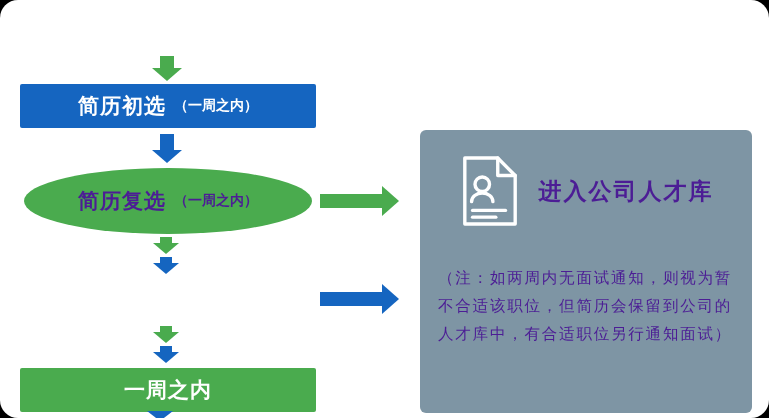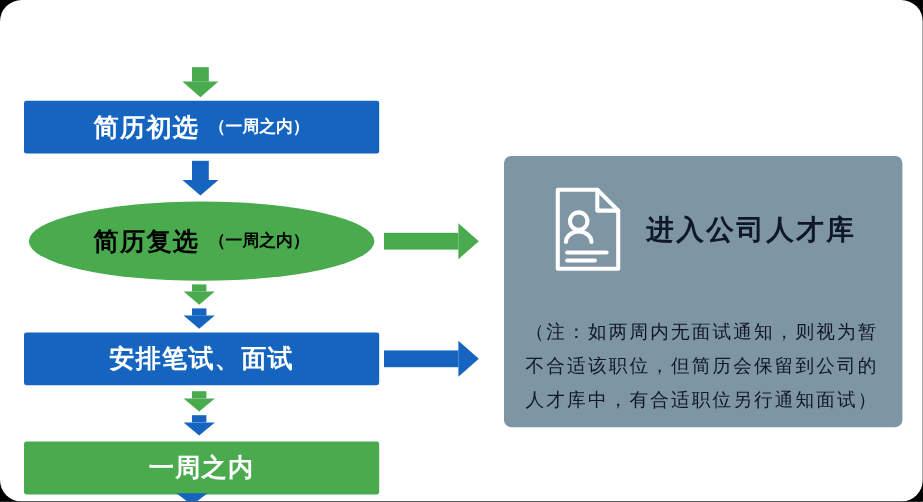--- a/index.html
+++ b/index.html
@@ -21,21 +21,21 @@
     color:#fff;font-weight:bold;border-radius:2px;
   }
   .box .main{font-size:21px;letter-spacing:1px;}
   .box .sub{font-size:14px;font-weight:bold;}
   .green-bg{background:var(--green);}
   .blue-bg{background:var(--blue);}
   .ellipse{
     position:absolute;left:24px;top:168px;width:288px;height:66px;
     border-radius:50%;background:var(--green);
     display:flex;align-items:center;justify-content:center;gap:8px;
-    color:#000000;font-weight:bold;
+    color:#4c1d95;font-weight:bold;
   }
   .ellipse .main{font-size:21px;letter-spacing:1px;}
   .ellipse .sub{font-size:14px;font-weight:bold;}
   
   .va{position:absolute;display:flex;flex-direction:column;align-items:center;}
   .va .shaft{width:14px;}
   .va .head{width:0;height:0;border-left:15px solid transparent;border-right:15px solid transparent;}
   .va.green .shaft{background:var(--green);}
   .va.green .head{border-top:13px solid var(--green);}
   .va.blue .shaft{background:var(--blue);}
@@ -43,22 +43,22 @@
   
   .ha{position:absolute;display:flex;align-items:center;}
   .ha .shaft{height:14px;}
   .ha .head{width:0;height:0;border-top:15px solid transparent;border-bottom:15px solid transparent;}
   .ha.green .shaft{background:var(--green);}
   .ha.green .head{border-left:17px solid var(--green);}
   .ha.blue .shaft{background:var(--blue);}
   .ha.blue .head{border-left:17px solid var(--blue);}
   
   .panel{
-    position:absolute;left:420px;top:130px;width:332px;height:226px;
-    background:var(--panel);border-radius:6px;color:#0f172a;
+    position:absolute;left:420px;top:130px;width:332px;height:283px;
+    background:var(--panel);border-radius:6px;color:#4c1d95;
     box-sizing:border-box;padding:24px 16px 16px 16px;
   }
   .panel-top{display:flex;align-items:center;justify-content:center;gap:18px;}
   .panel-title{font-size:23px;font-weight:bold;letter-spacing:2px;}
   .panel-note{
     margin-top:36px;font-size:15.5px;line-height:1.8;letter-spacing:1.8px;
     padding:0 2px;font-weight:500;text-align:left;
   }
   .doc-icon{display:block;}
 </style>
@@ -90,23 +90,20 @@
 
   <div class="va green" style="left:153px;top:237px;">
     <div class="shaft" style="height:6px;width:12px;"></div>
     <div class="head" style="border-left-width:13px;border-right-width:13px;border-top-width:11px;"></div>
   </div>
   <div class="va blue" style="left:153px;top:257px;">
     <div class="shaft" style="height:6px;width:12px;"></div>
     <div class="head" style="border-left-width:13px;border-right-width:13px;border-top-width:11px;"></div>
   </div>
 
-  <div class="box blue-bg" style="top:277px;">
-    <span class="main">安排笔试、面试</span>
-  </div>
 
   <div class="va green" style="left:153px;top:326px;">
     <div class="shaft" style="height:6px;width:12px;"></div>
     <div class="head" style="border-left-width:13px;border-right-width:13px;border-top-width:11px;"></div>
   </div>
   <div class="va blue" style="left:153px;top:346px;">
     <div class="shaft" style="height:6px;width:12px;"></div>
     <div class="head" style="border-left-width:13px;border-right-width:13px;border-top-width:11px;"></div>
   </div>
 

